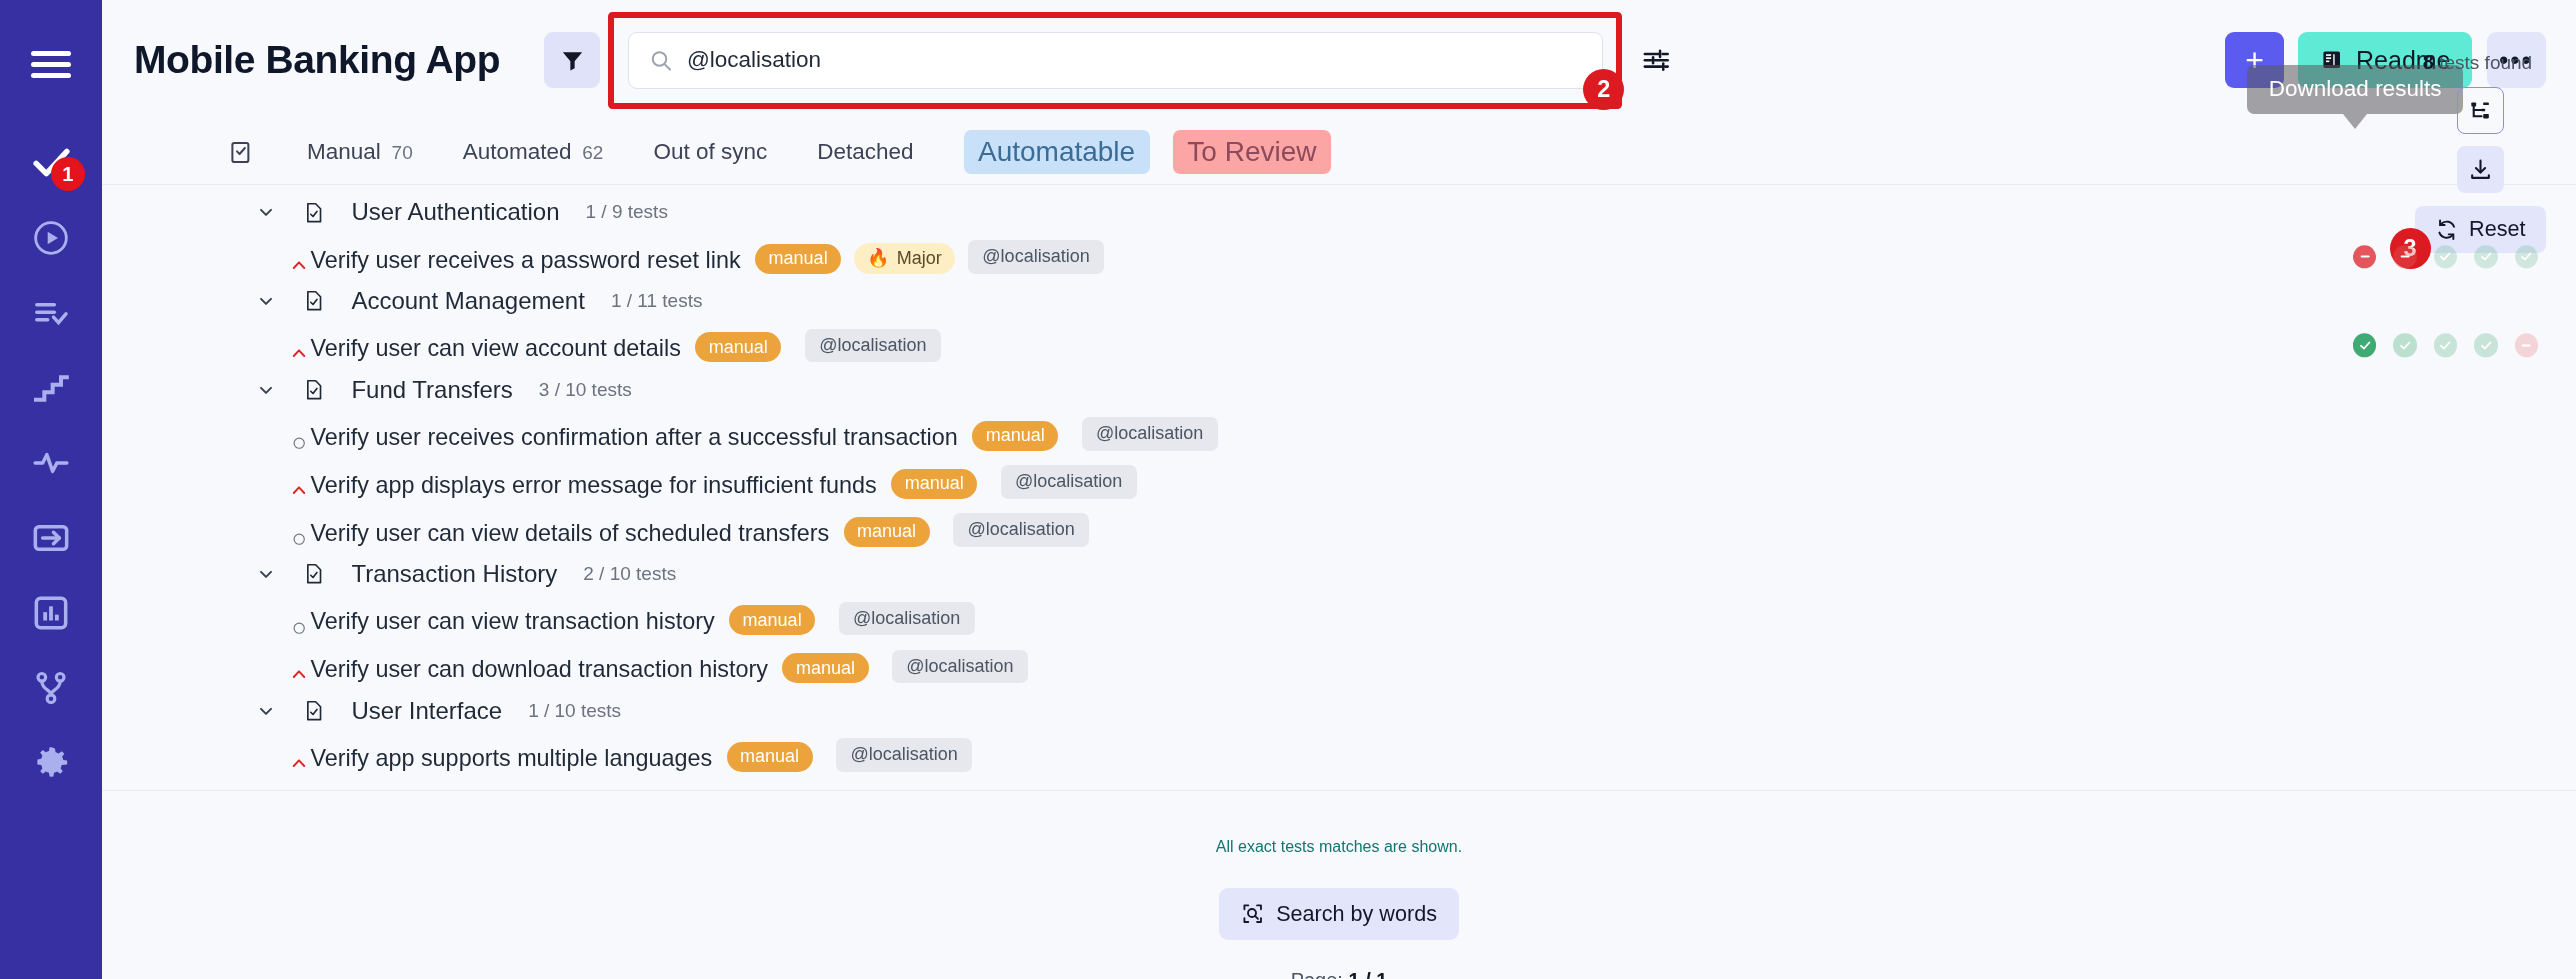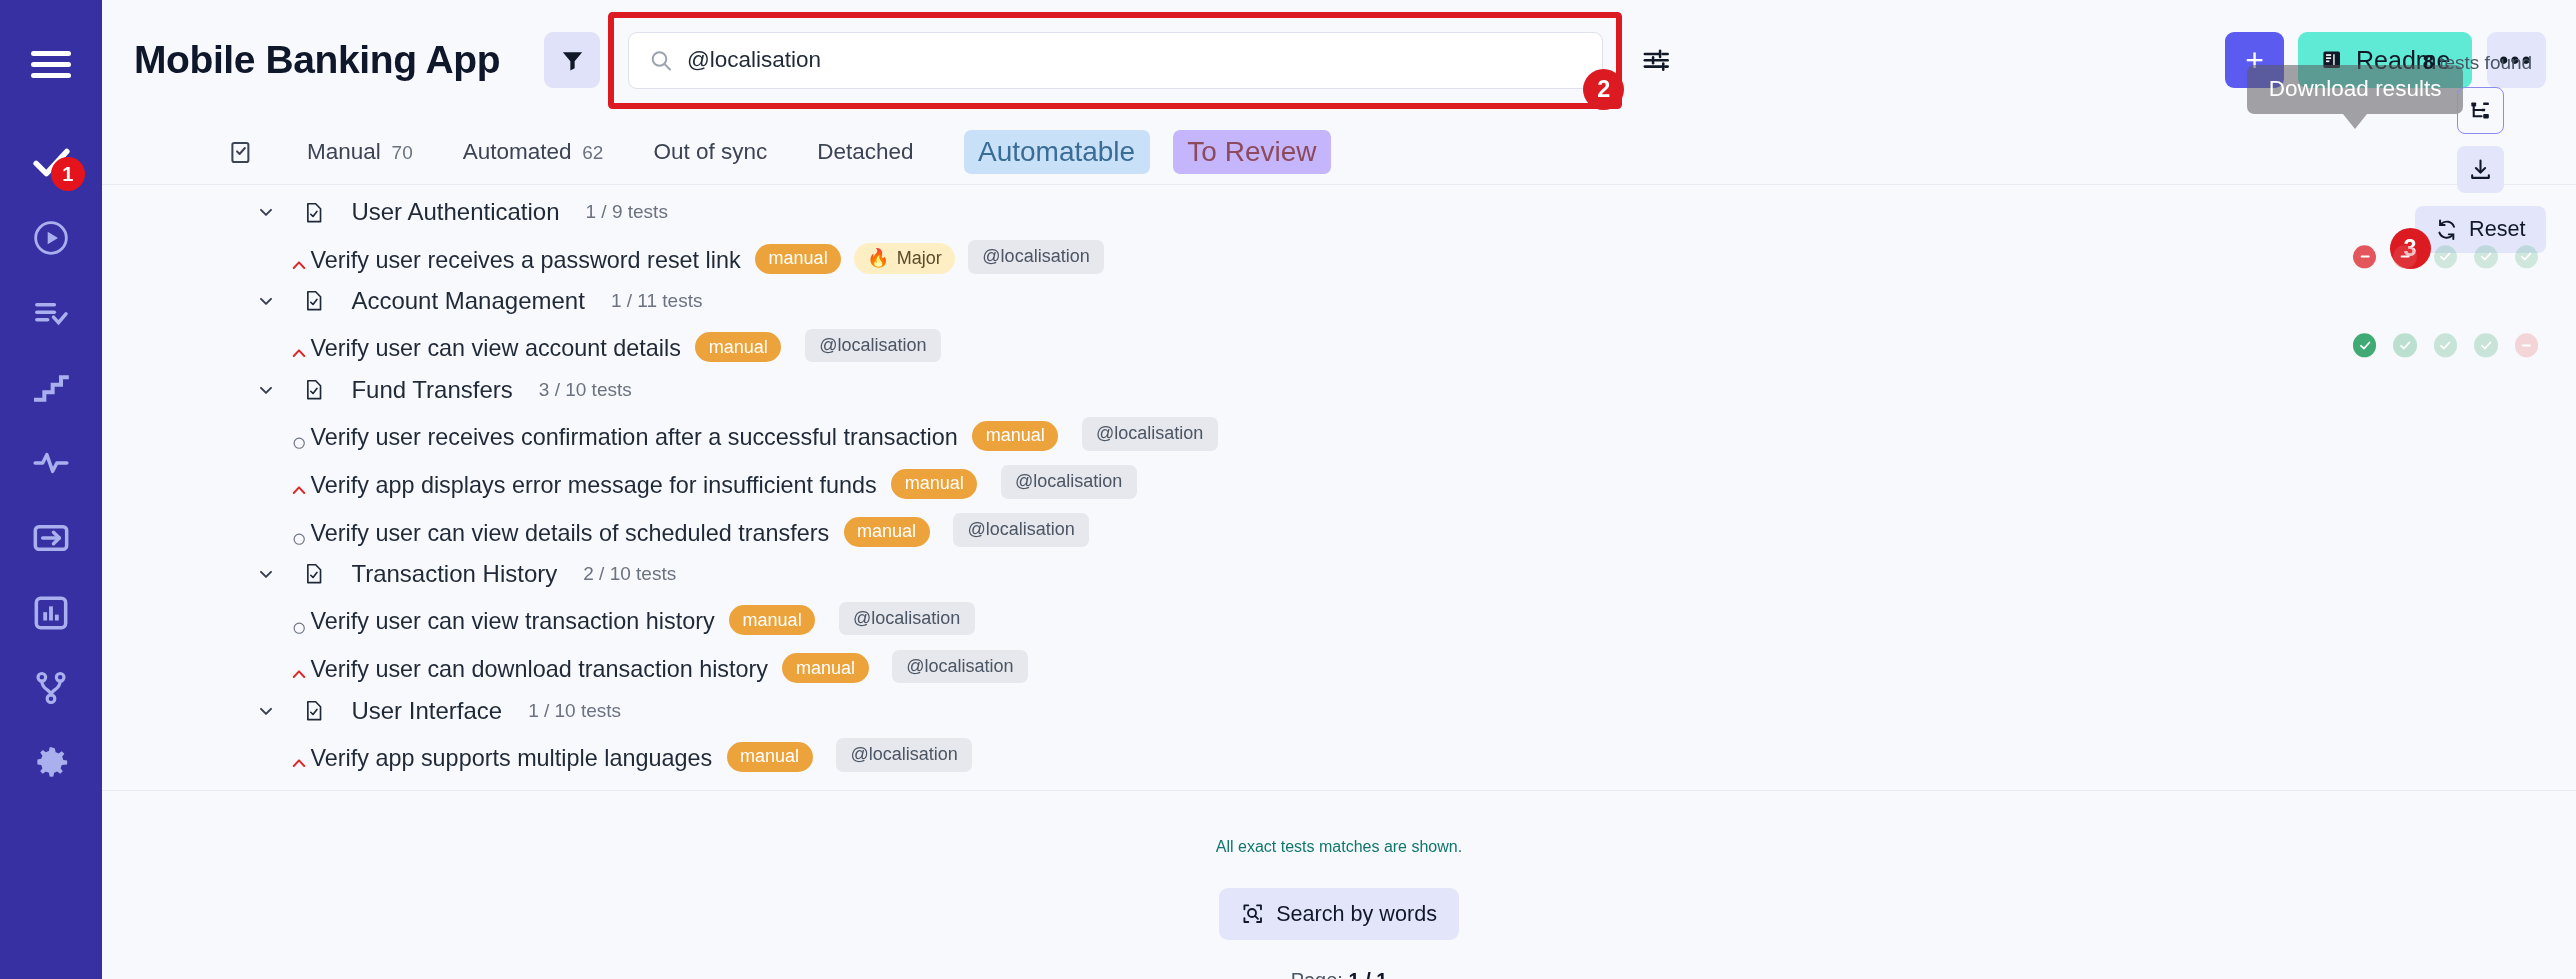--- a/index.html
+++ b/index.html
@@ -127,21 +127,21 @@
   .tab {
     font-size: 22.5px; color: #3c4355; margin-right: 50px;
     cursor: pointer; white-space: nowrap;
   }
   .tab .cnt { font-size: 19px; color: #6b7280; margin-left: 4.5px; }
   .chip {
     font-size: 28px; border-radius: 7.2px; padding: 6.3px 14.4px;
     margin-right: 23.4px; cursor: pointer; white-space: nowrap;
   }
   .chip-automatable { background: #c8e1f9; color: #3a6c96; }
-  .chip-toreview { background: #c4b5fd; color: #8c4a5c; }
+  .chip-toreview { background: #fca5a5; color: #8c4a5c; }
   .toolbar-right { margin-left: auto; display: flex; align-items: center; gap: 12.6px; position: relative; flex-direction: column; }
   .tests-found { font-size: 19px; color: #4b5563; margin-right: 5.4px; white-space: nowrap; }
   .tests-found b { color: #111827; font-size: 20px; }
   .tb-btn {
     width: 47px; height: 47px; border-radius: 8px;
     display: flex; align-items: center; justify-content: center;
     cursor: pointer; position: relative;
   }
   .tb-btn.outlined { border: 1.8px solid #8b8bf0; background: transparent; }
   .tb-btn.soft { background: #e3e6fb; }

